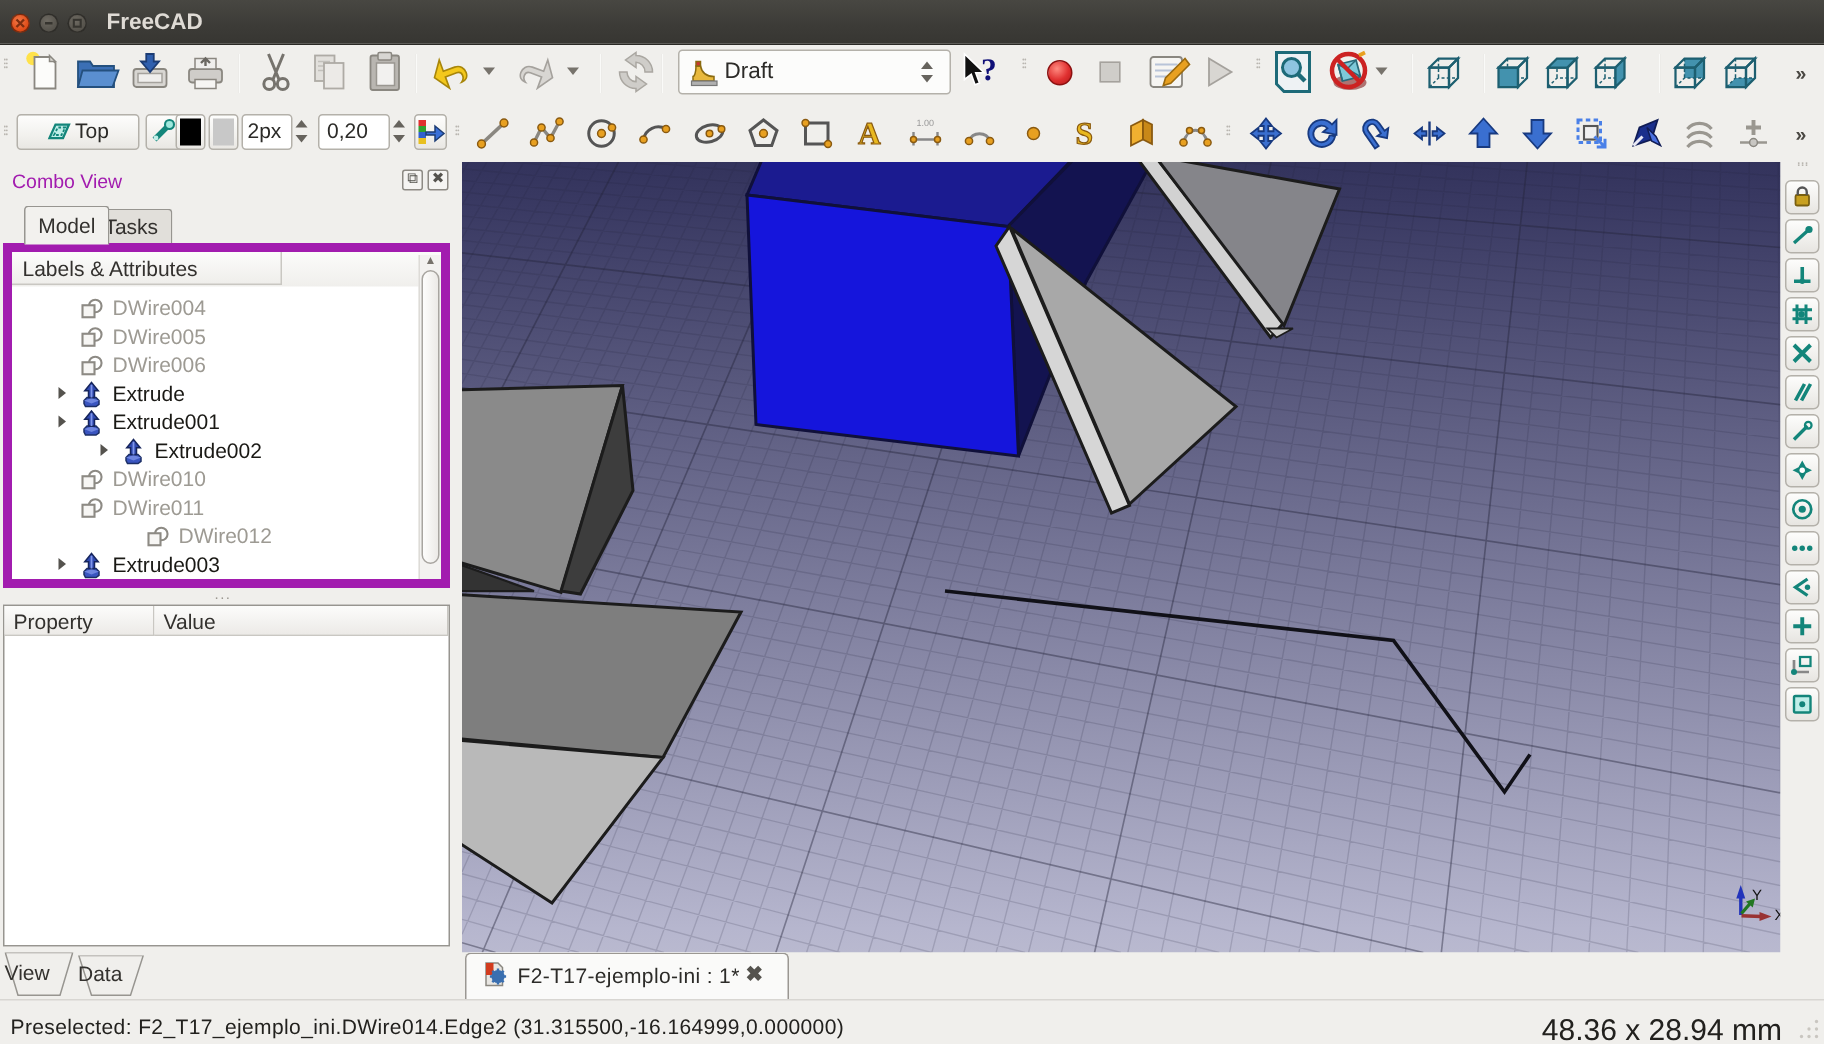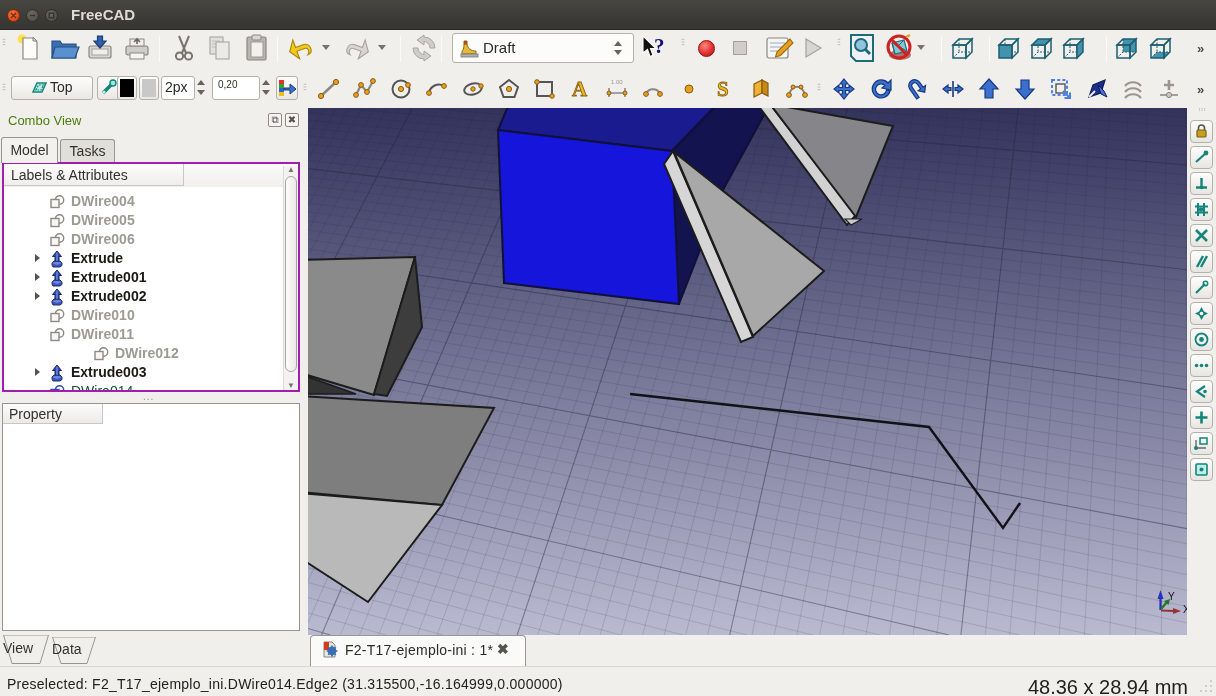--- a/index.html
+++ b/index.html
@@ -22,36 +22,36 @@
 .handle { position:absolute; width:7px; color:#b9b6b0; font-size:9px; line-height:4px; letter-spacing:-1px; }
 .vsep { position:absolute; width:1px; background:#cecbc5; border-right:1px solid #fafaf8; }
 .icon { position:absolute; }
 .ddarrow { position:absolute; width:0; height:0; border-left:4px solid transparent;
   border-right:4px solid transparent; border-top:5px solid #77736c; }
 .tbtn { position:absolute; background:linear-gradient(#fdfdfc,#f2f1ee 60%,#e9e7e3);
   border:1px solid #b4b1aa; border-radius:3px; }
 .chev { position:absolute; font-size:13px; font-weight:bold; color:#4a4843; }
 
 #leftpanel { left:0; top:107px; width:303px; height:559px; background:#f0efec; }
-#comboTitle { position:absolute; left:8px; top:6px; font-size:13px; color:#4d7c0f; }
+#comboTitle { position:absolute; left:8px; top:6px; font-size:13px; color:#a21caf; }
 .titlebtn { position:absolute; top:6px; width:14px; height:14px; border:1px solid #8d8a84;
   border-radius:2px; background:#f5f4f2; color:#55534e; font-size:10px; line-height:12px; text-align:center; }
 .tab { position:absolute; font-size:14px; color:#33312e; text-align:center;
   border:1px solid #979590; border-bottom:none; border-radius:3px 3px 0 0; }
 .tab.active { background:#f2f1ee; z-index:2; }
 .tab.inactive { background:#e1dfda; }
 #treebox { position:absolute; left:2px; top:55px; width:298px; height:230px;
-  background:#ffffff; border:2px solid #a21caf; overflow:hidden; }
+  background:#ffffff; border:6px solid #a21caf; overflow:hidden; }
 #treehdr { position:absolute; left:0; top:0; width:296px; height:23px;
   background:linear-gradient(#fbfbfa,#f0efec); }
 #treehdr .sect { position:absolute; left:0; top:0; width:180px; height:22px;
   background:linear-gradient(#fcfcfb,#efeeeb); border-right:1px solid #c9c7c2; border-bottom:1px solid #c9c7c2; }
 #treehdr span { position:absolute; left:7px; top:3px; font-size:14px; color:#33312e; }
 .trow { position:absolute; left:0; width:280px; height:19px; font-size:14px; }
-.trow .lbl { position:absolute; left:67px; top:1px;font-weight:bold; }
+.trow .lbl { position:absolute; left:67px; top:1px; }
 .trow.gray .lbl { color:#9d9a93; }
 .trow.dark .lbl { color:#1a1915; }
 .texp { position:absolute; left:31px; top:5px; width:0; height:0;
   border-top:4px solid transparent; border-bottom:4px solid transparent; border-left:5px solid #55534e; }
 .ticon { position:absolute; left:44px; top:1px; }
 
 #vscroll { position:absolute; right:0px; top:2px; width:15px; height:226px; background:#f3f2f0; border-left:1px solid #dddbd7; }
 #vthumb { position:absolute; left:1px; top:10px; width:12px; height:196px; background:linear-gradient(90deg,#fdfdfc,#eceae7);
   border:1px solid #a8a5a0; border-radius:6px; }
 #vscroll .ar { position:absolute; left:3px; font-size:8px; color:#77736c; }
@@ -291,21 +291,21 @@
     <div class="icon" style="left:120px;top:10px;width:14px;height:18px;background:#000;"></div>
     <div class="tbtn" style="left:139px;top:7px;width:20px;height:24px;"></div>
     <div class="icon" style="left:142px;top:10px;width:14px;height:18px;background:#c8c8c8;"></div>
     <div class="tbtn" style="left:161px;top:7px;width:34px;height:24px;background:#fff;"></div>
 <div style="position:absolute;left:165px;top:10px;font-size:14px;color:#2c2b28;">2px</div>
 <svg class="icon" style="left:196px;top:9px;" width="10" height="20" viewBox="0 0 10 20">
 <path d="M1 7 L5 2 L9 7 Z" fill="#66635d"></path>
       <path d="M1 12 L5 17 L9 12 Z" fill="#66635d"></path>
     </svg>
     <div class="tbtn" style="left:212px;top:7px;width:48px;height:24px;background:#fff;"></div>
-<div style="position:absolute;left:218px;top:10px;font-size:10px;color:#2c2b28;">0,20</div>
+<div style="position:absolute;left:218px;top:10px;font-size:14px;color:#2c2b28;">0,20</div>
 <svg class="icon" style="left:261px;top:9px;" width="10" height="20" viewBox="0 0 10 20">
 <path d="M1 7 L5 2 L9 7 Z" fill="#66635d"></path>
       <path d="M1 12 L5 17 L9 12 Z" fill="#66635d"></path>
     </svg>
     <div class="tbtn" style="left:276px;top:7px;width:22px;height:24px;"></div>
 <svg class="icon" style="left:277px;top:9px;" width="20" height="20" viewBox="0 0 20 20">
 <rect x="2" y="2" width="5" height="4" fill="#e03030"></rect>
       <rect x="2" y="6" width="5" height="4" fill="#30a030"></rect>
 <rect x="2" y="10" width="5" height="4" fill="#3060d0"></rect>
       <rect x="2" y="14" width="5" height="4" fill="#e8c020"></rect>
@@ -419,21 +419,21 @@
       <path d="M3 18 L21 18" stroke="#9a9790" stroke-width="1.8"></path>
       <circle cx="12" cy="18" r="2.6" fill="#c8c6c2" stroke="#8a8780" stroke-width="1"></circle>
     </svg>
     <div class="chev" style="left:1197px;top:13px;">»</div>
   </div>
 
 <div class="abs" id="leftpanel">
   <div id="comboTitle">Combo View</div>
   <div class="titlebtn" style="left:268px;">⧉</div>
   <div class="titlebtn" style="left:285px;">✖</div>
-  <div class="tab active" style="left:1px; top:30px; width:57px; height:26px; line-height:25px;">Model</div>
+  <div class="tab active" style="left:16px; top:30px; width:57px; height:26px; line-height:25px;">Model</div>
   <div class="tab inactive" style="left:60px; top:32px; width:55px; height:40px; line-height:23px;">Tasks</div>
   <div id="treebox">
     <div id="treehdr">
         <div class="sect"></div>
         <span>Labels &amp; Attributes</span>
       </div>
     <div id="treerows">
         <div class="trow gray" style="top:28px;">
           <svg class="ticon" width="18" height="18" viewBox="0 0 18 18">
             <circle cx="11.5" cy="7" r="4.2" fill="none" stroke="#8d8a84" stroke-width="1.4"></circle>
@@ -468,21 +468,21 @@
         <div class="trow dark" style="top:104px;">
           <div class="texp"></div>
           <svg class="ticon" width="18" height="18" viewBox="0 0 18 18">
             <path d="M6 11 L12 11 L14 13 L14 15.5 L12 17 L5 17 L4 15 L4 13 Z" fill="#3a55c0" stroke="#1c2f66" stroke-width="1"></path>
             <path d="M4 13 L9 11.5 L14 13 L9 15 Z" fill="#6f86e0"></path>
             <path d="M9 1 L13.5 6.5 L11 6.5 L11 11 L7 11 L7 6.5 L4.5 6.5 Z" fill="#2f49b0" stroke="#16255c" stroke-width="1"></path>
             <path d="M9 2.5 L9 11" stroke="#7f96ea" stroke-width="1.2"></path>
           </svg>
           <span class="lbl">Extrude001</span>
         </div>
-        <div class="trow dark" style="top:123px;">
+        <div class="trow dark" style="top:123px;margin-left:28px;">
           <div class="texp"></div>
           <svg class="ticon" width="18" height="18" viewBox="0 0 18 18">
             <path d="M6 11 L12 11 L14 13 L14 15.5 L12 17 L5 17 L4 15 L4 13 Z" fill="#3a55c0" stroke="#1c2f66" stroke-width="1"></path>
             <path d="M4 13 L9 11.5 L14 13 L9 15 Z" fill="#6f86e0"></path>
             <path d="M9 1 L13.5 6.5 L11 6.5 L11 11 L7 11 L7 6.5 L4.5 6.5 Z" fill="#2f49b0" stroke="#16255c" stroke-width="1"></path>
             <path d="M9 2.5 L9 11" stroke="#7f96ea" stroke-width="1.2"></path>
           </svg>
           <span class="lbl">Extrude002</span>
         </div>
         <div class="trow gray" style="top:142px;">
@@ -527,20 +527,23 @@
     <div id="vscroll">
         <div id="vthumb"></div>
         <div class="ar" style="top:-1px;">▲</div>
         <div class="ar" style="top:215px;">▼</div>
       </div>
   </div>
   <div style="position:absolute;left:143px;top:288px;width:16px;height:4px;color:#9a9790;font-size:10px;line-height:3px;letter-spacing:1px;">...</div>
   <div id="propbox">
     <div class="phdr" style="left:0; width:100px;">
         <span>Property</span>
+      </div>
+    <div class="phdr" style="left:100px; width:196px;">
+        <span>Value</span>
       </div>
   </div>
   <div class="btab" style="left:3px; top:528px; width:46px; height:29px; line-height:27px;">
     <svg class="shape" viewBox="0 0 46 29">
         <path d="M0.5 0 L45.5 0 L37 28.5 L9 28.5 Z" fill="#f0efec" stroke="#979590"></path>
       </svg>
     <span style="position:relative;">View</span></div>
   <div class="btab" style="left:52px; top:530px; width:44px; height:27px; line-height:25px;">
     <svg class="shape" viewBox="0 0 44 27">
         <path d="M0.5 0 L43.5 0 L35 26.5 L9 26.5 Z" fill="#f0efec" stroke="#979590"></path>

